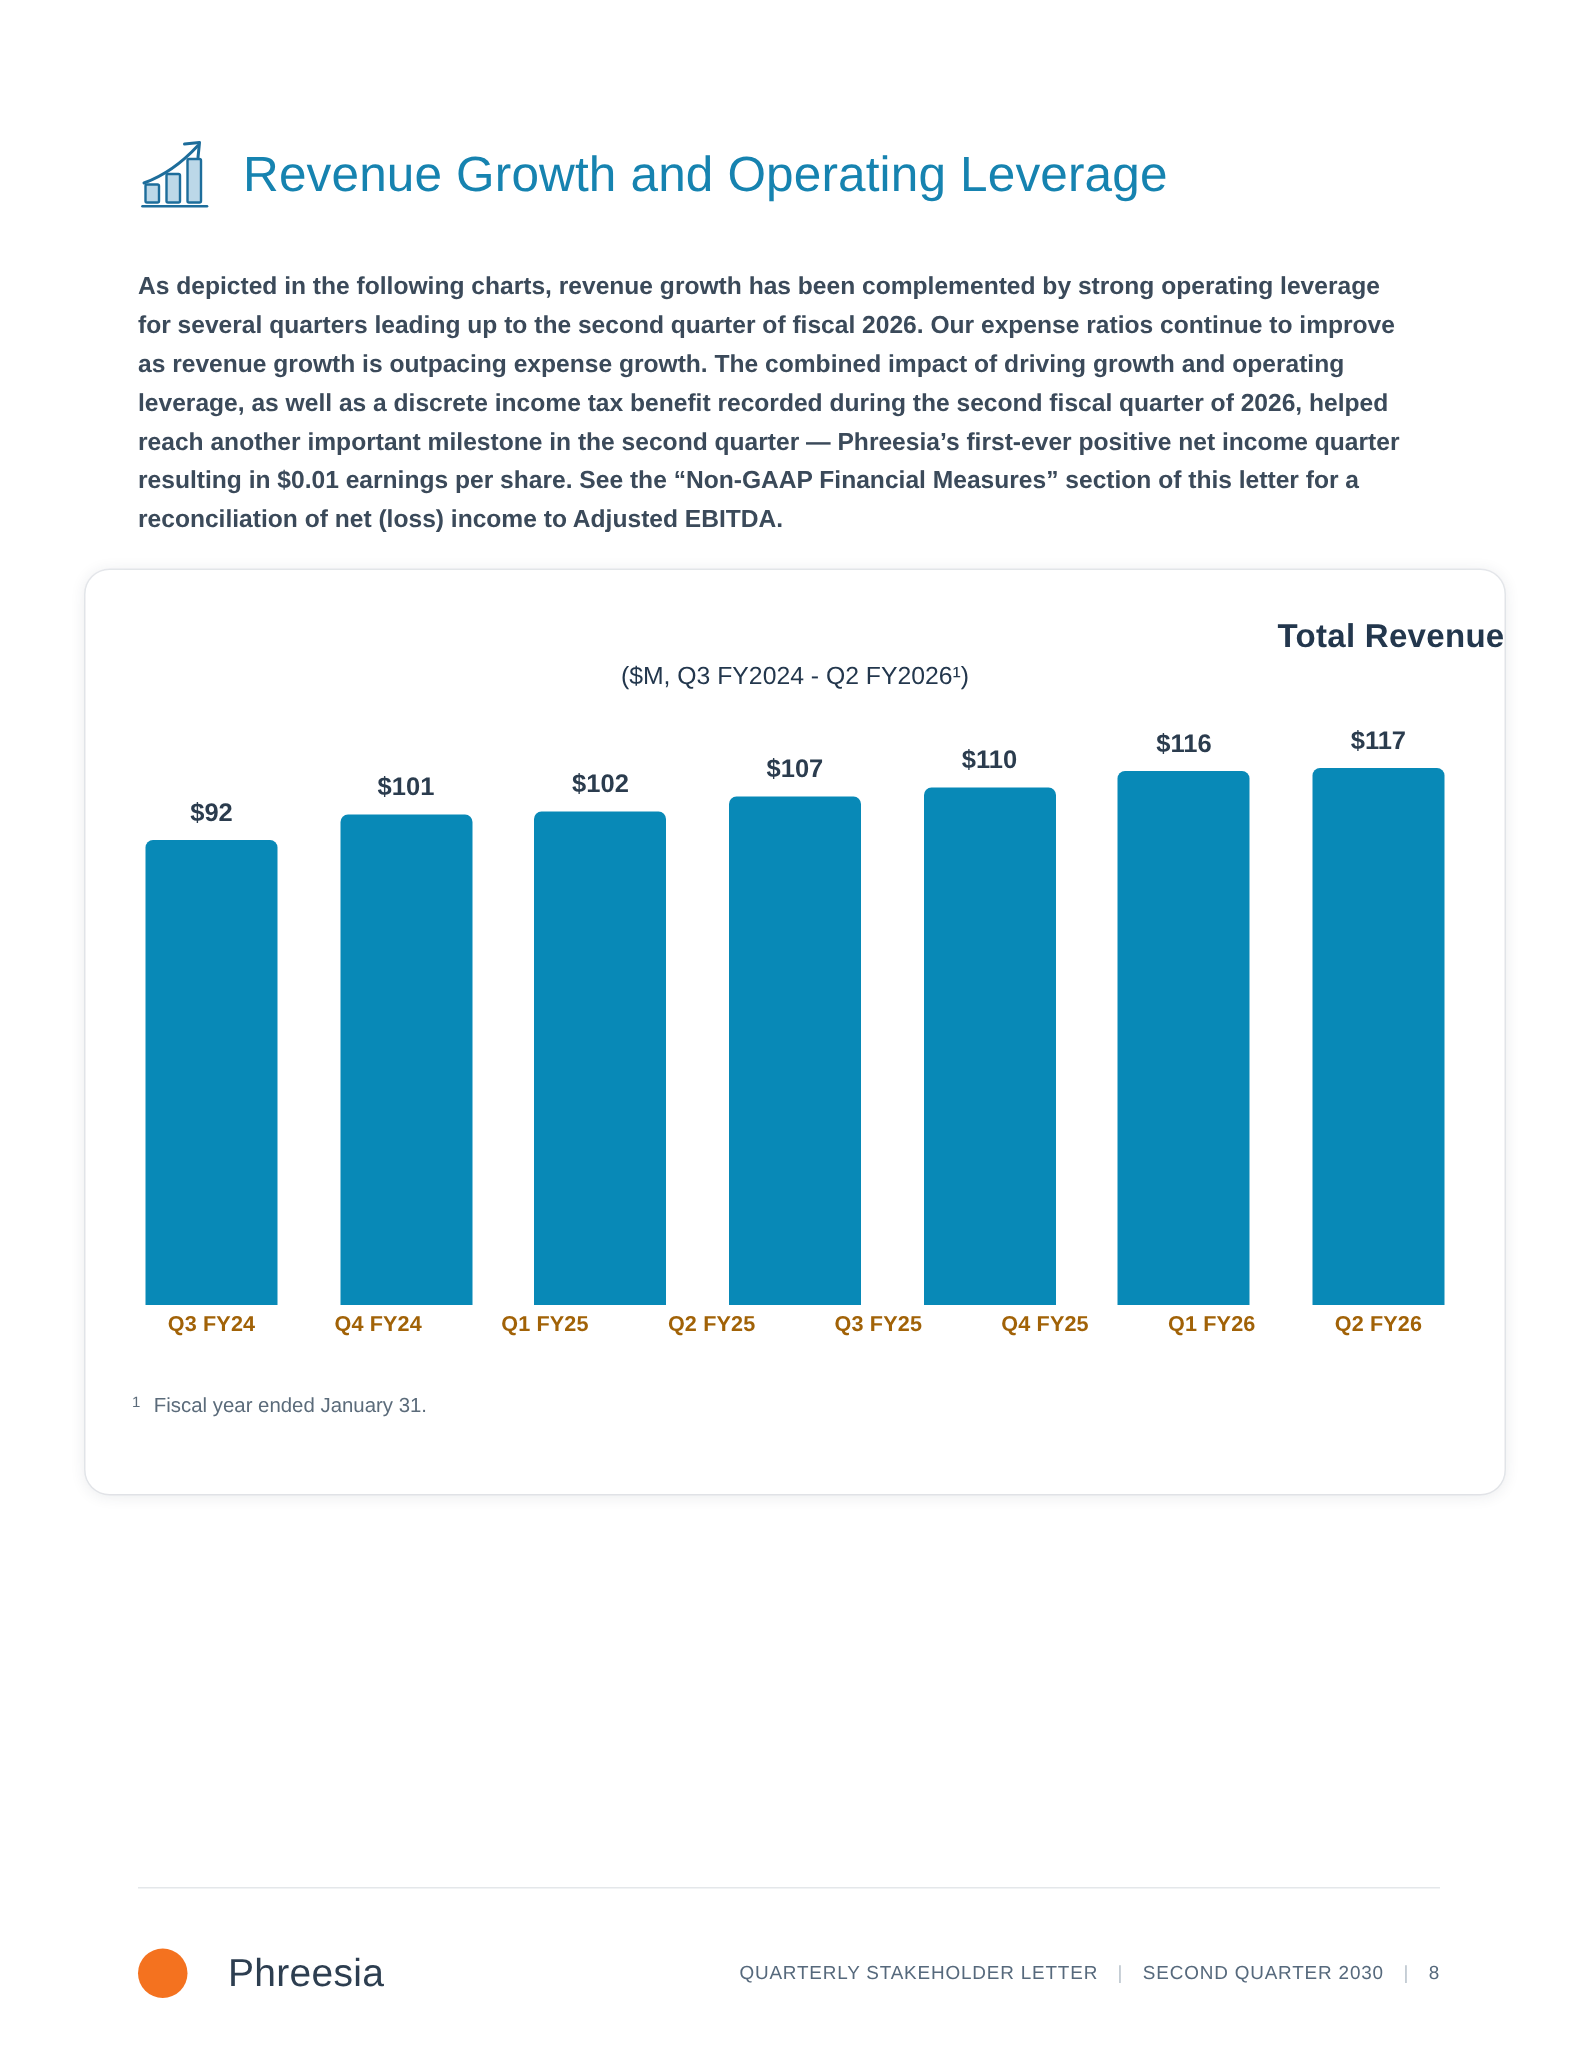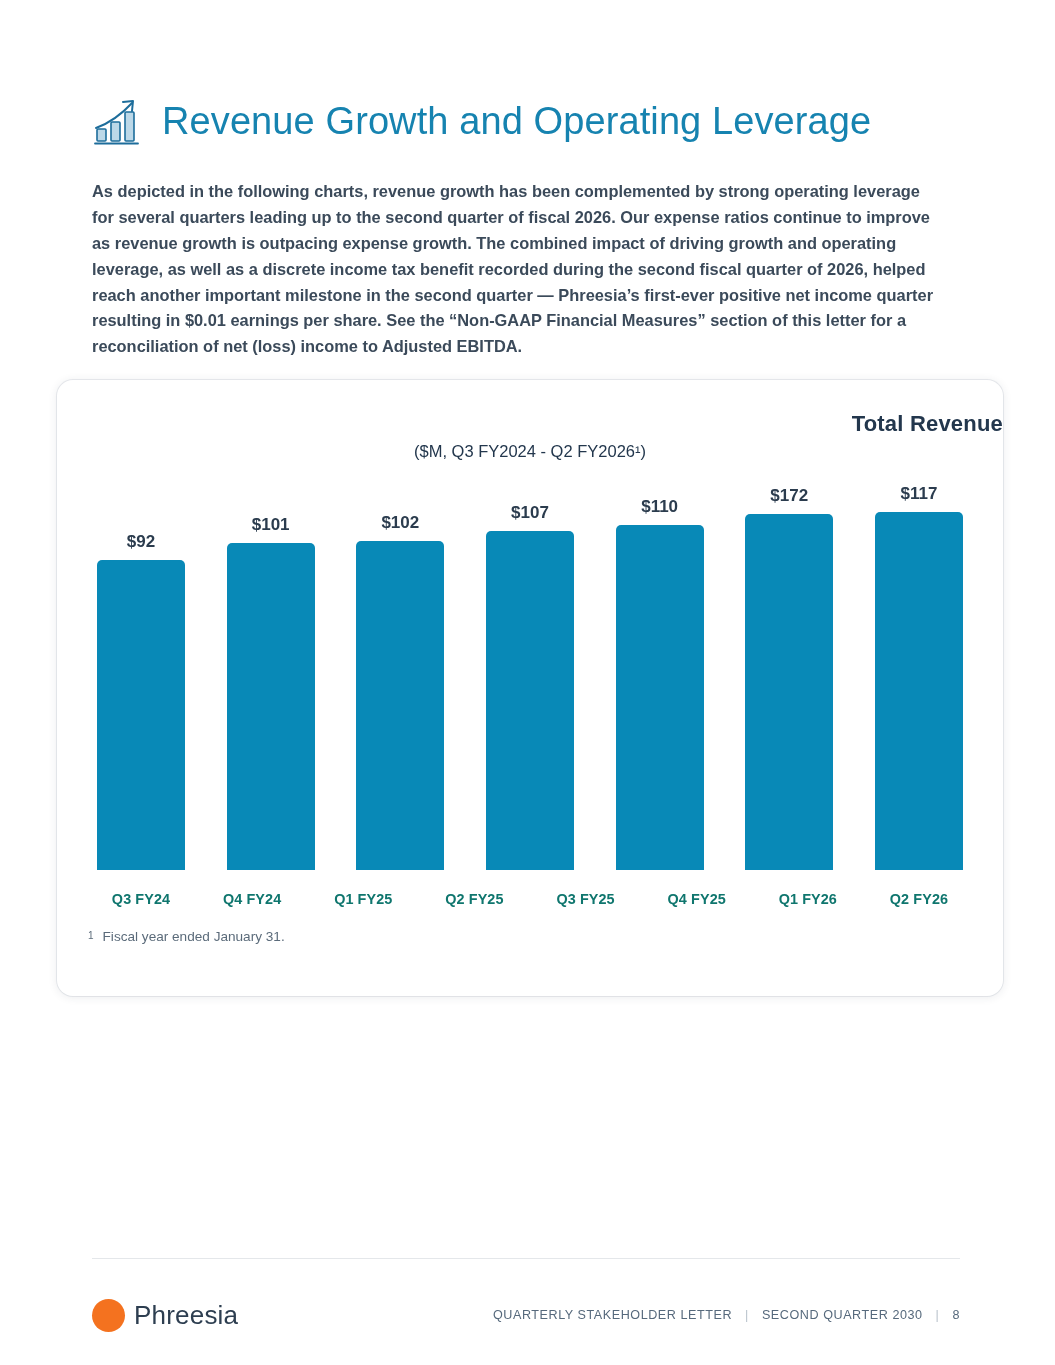--- a/index.html
+++ b/index.html
@@ -31,21 +31,21 @@
     align-items: center;
     gap: 18px;
   }
   .header-icon {
     width: 52px;
     height: 52px;
     flex: 0 0 52px;
     display: block;
   }
   .header-title {
-    font-size: 38px;
+    font-size: 33px;
     font-weight: 400;
     color: #1683b0;
     letter-spacing: 0.1px;
     line-height: 1.1;
     white-space: nowrap;
   }
 
   
   .intro {
     position: absolute;
@@ -142,23 +142,22 @@
     top: 495px;
     width: 866px;
     display: flex;
     justify-content: space-between;
   }
   .xtick {
     width: 88px;
     text-align: center;
     font-size: 14.4px;
     font-weight: bold;
-    color: #0f766e;
+    color: #a16207;
     letter-spacing: 0.1px;
-    margin-top: 16px;
   }
 
   
   .footnote {
     position: absolute;
     left: 31px;
     top: 549px;
     font-size: 13.6px;
     color: #5b6b7a;
     display: flex;
@@ -186,21 +185,21 @@
     top: 1292px;
     width: 868px;
     height: 46px;
     display: flex;
     align-items: center;
     justify-content: space-between;
   }
   .brand {
     display: flex;
     align-items: center;
-    gap: 9px;
+    gap: 27px;
   }
   .brand-dot {
     width: 33px;
     height: 33px;
     border-radius: 50%;
     background: #f4721f;
     flex: 0 0 33px;
   }
   .brand-name {
     font-size: 26px;
@@ -263,21 +262,21 @@
           </div>
           <div class="bar-col">
             <div class="bar-value" style="bottom: 347px;">$107</div>
             <div class="bar-rect" style="height: 339px; background: rgb(8, 137, 183);"></div>
           </div>
           <div class="bar-col">
             <div class="bar-value" style="bottom: 353px;">$110</div>
             <div class="bar-rect" style="height: 345px; background: rgb(8, 137, 183);"></div>
           </div>
           <div class="bar-col">
-            <div class="bar-value" style="bottom: 364px;">$172</div>
+            <div class="bar-value" style="bottom: 364px;">$116</div>
             <div class="bar-rect" style="height: 356px; background: rgb(8, 137, 183);"></div>
           </div>
           <div class="bar-col">
             <div class="bar-value" style="bottom: 366px;">$117</div>
             <div class="bar-rect" style="height: 358px; background: rgb(8, 137, 183);"></div>
           </div>
         </div>
     </div>
 
     <div class="xaxis" id="xaxis-container">

